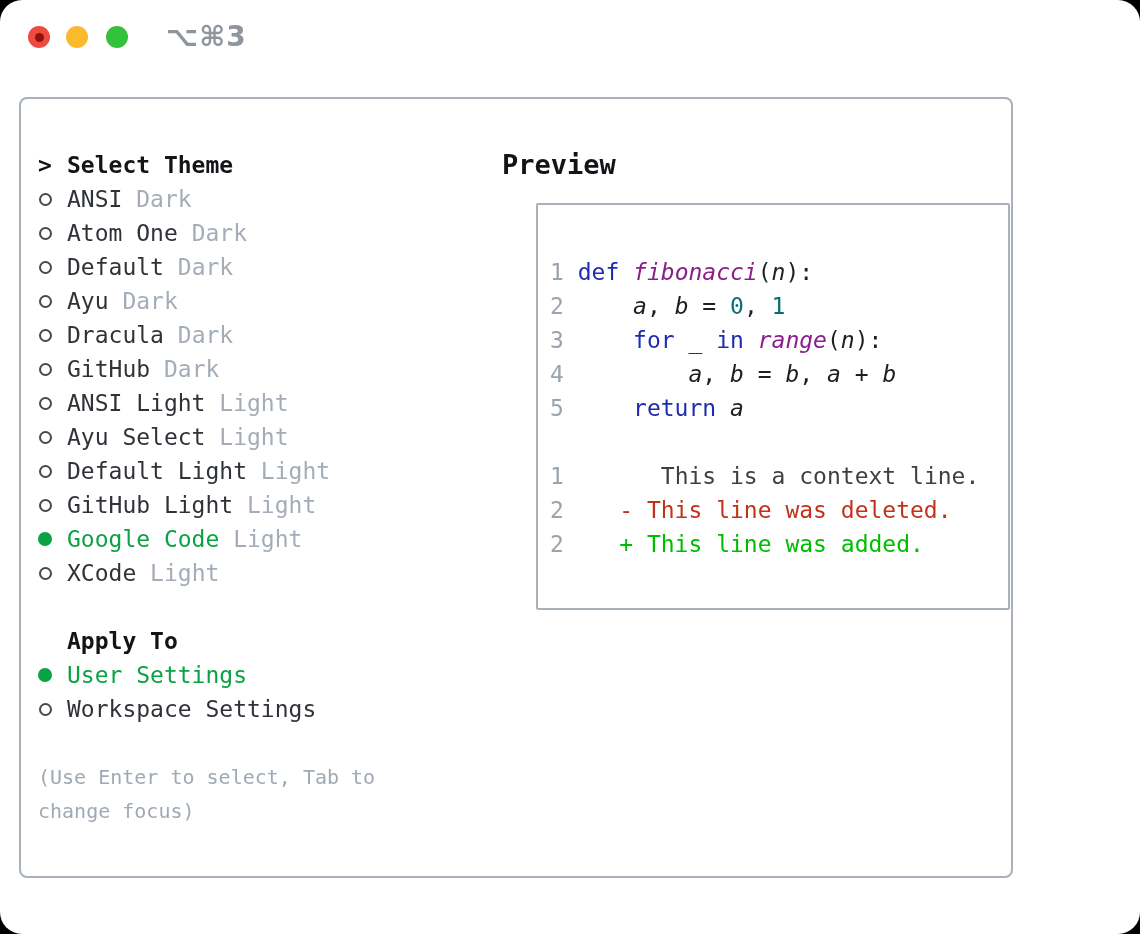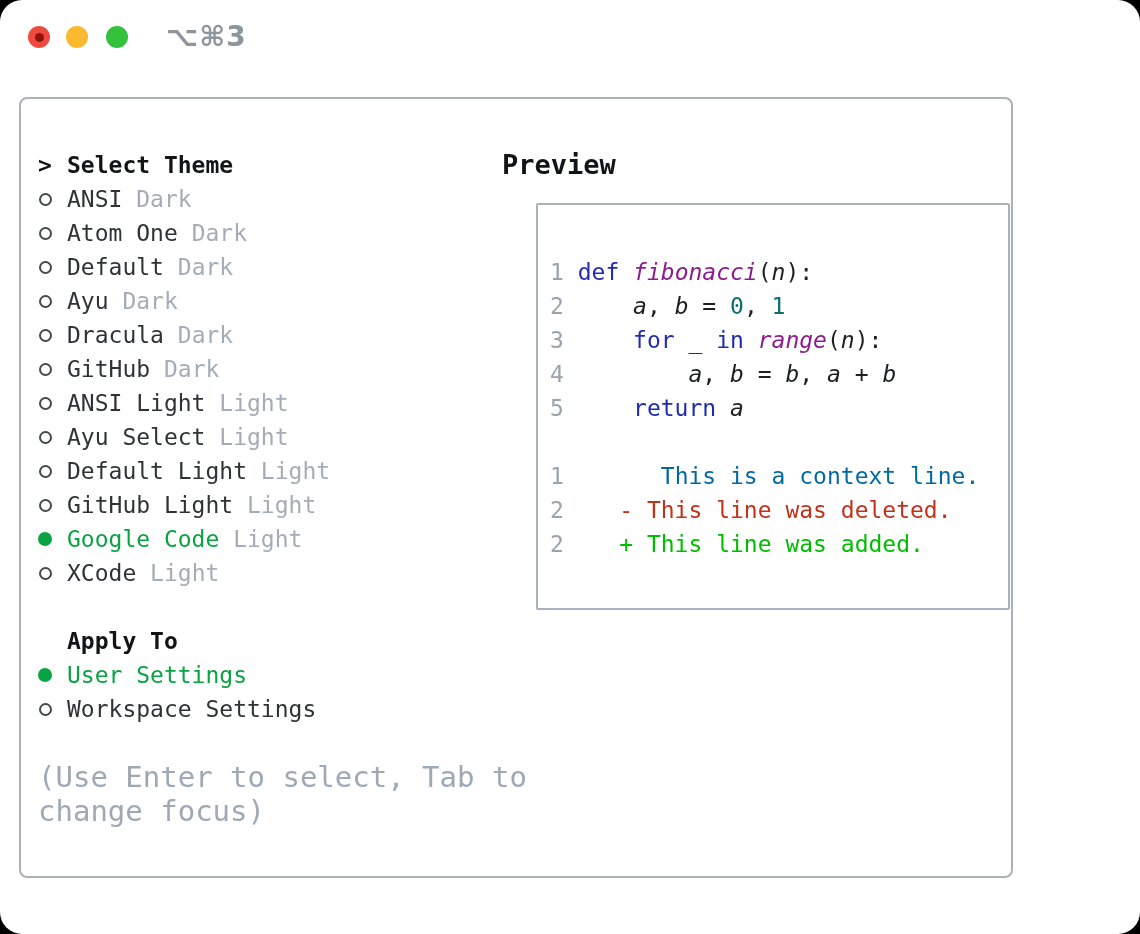--- a/index.html
+++ b/index.html
@@ -36,41 +36,41 @@
   .row{height:34px;display:flex;align-items:center;font-size:23px;}
   .mcell{width:29px;flex:none;display:flex;align-items:center;}
   .prompt{font-weight:bold;color:#131417;}
   .hdr-label{font-weight:bold;color:#131417;white-space:pre;}
   .ring{width:13px;height:13px;border:2px solid #45484e;border-radius:50%;box-sizing:border-box;margin-left:1px;}
   .dot{width:14px;height:14px;border-radius:50%;background:#0aa344;}
   .lbl{white-space:pre;color:#2f3237;}
   .lbl .nm{color:#2f3237;margin-top:48px;}
   .lbl .nm.sel{color:#0aa344;}
   .lbl .variant{color:#a4adb7;}
-  .help-line{height:34px;line-height:34px;font-size:29px;color:#9fa9b5;white-space:pre;}
+  .help-line{height:34px;line-height:34px;font-size:20px;color:#9fa9b5;white-space:pre;}
   .spacer{height:34px;}
   
   .preview-label{
     position:absolute;left:481px;top:49px;height:34px;line-height:34px;
     font-size:27px;font-weight:bold;color:#131417;
   }
   .preview-box{
     position:absolute;left:492px;top:104px;width:474px;height:407px;
     border:2px solid #a9b1ba;border-radius:2px;background:#fff;box-sizing:border-box;
     overflow:hidden;
     margin-left:23px;
   }
   .code{position:absolute;left:12px;top:50px;font-size:23px;}
   .codeline{height:34px;line-height:34px;white-space:pre;color:#1d1f22;}
   .ln{display:inline-block;width:2ch;color:#9aa4ae;}
   .kw{color:#1f2cb0;}
   .fn{color:#8b1e8c;font-style:italic;}
   .var{color:#1d1f22;font-style:italic;}
   .lit{color:#0a6e70;}
-  .ctx{color:#0369a1;}
+  .ctx{color:#404040;}
   .del{color:#c2321b;}
   .add{color:#00bd00;}
 </style>
 </head>
 <body>
 
 <div class="window">
 
   <div class="titlebar">
     <div id="traffic-lights">

